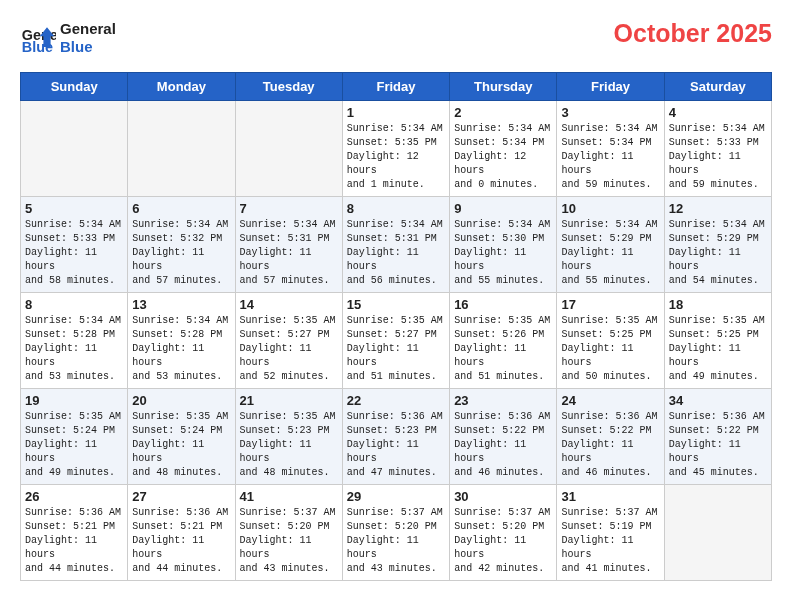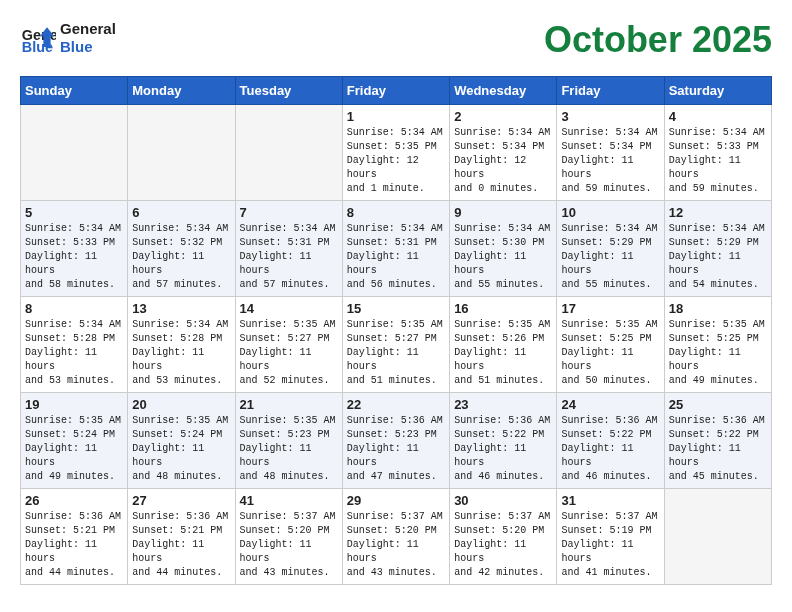--- a/index.html
+++ b/index.html
@@ -22,41 +22,41 @@
       gap: 4px;
     }
     .logo-icon {
       width: 36px;
       height: 36px;
     }
     .title-section {
       text-align: right;
     }
     .month-title {
-      font-size: 36px;
+      font-size: 25px;
       font-weight: bold;
-      color: #15803d;
+      color: #ef4444;
       line-height: 1.1;
     }
     .location {
       font-size: 16px;
       color: #444;
     }
     .calendar {
       width: 100%;
       border-collapse: collapse;
       border: 1px solid #ccc;
     }
     .calendar th {
       background: #2563c7;
       color: #fff;
       font-size: 13px;
       font-weight: bold;
       padding: 6px 4px;
-      text-align: left;
+      text-align: center;
       border: 1px solid #1a4fa0;
       margin-top: 39px;
     }
     .calendar td {
       vertical-align: top;
       border: 1px solid #ccc;
       padding: 4px 4px;
       width: calc(100% / 7);
       min-height: 80px;
       font-size: 10px;
@@ -100,21 +100,21 @@
   </div>
 </div>
 
 <table class="calendar">
   <thead>
     <tr>
     <th>Sunday</th>
         <th>Monday</th>
         <th>Tuesday</th>
         <th>Friday</th>
-        <th>Wednesday</th>
+        <th>Thursday</th>
         <th>Friday</th>
         <th>Saturday</th>
       </tr>
   </thead>
   <tbody id="calendar-body">
   <tr>
         <td class="empty"></td>
         <td class="empty"></td>
         <td class="empty"></td>
         <td>
@@ -285,21 +285,21 @@
 and 46 minutes.</div>
         </td>
         <td>
           <div class="day-number">24</div>
           <div class="day-info" style="white-space: pre-line;">Sunrise: 5:36 AM
 Sunset: 5:22 PM
 Daylight: 11 hours
 and 46 minutes.</div>
         </td>
         <td>
-          <div class="day-number">25</div>
+          <div class="day-number">34</div>
           <div class="day-info" style="white-space: pre-line;">Sunrise: 5:36 AM
 Sunset: 5:22 PM
 Daylight: 11 hours
 and 45 minutes.</div>
         </td>
       </tr>
       <tr>
         <td>
           <div class="day-number">26</div>
           <div class="day-info" style="white-space: pre-line;">Sunrise: 5:36 AM

